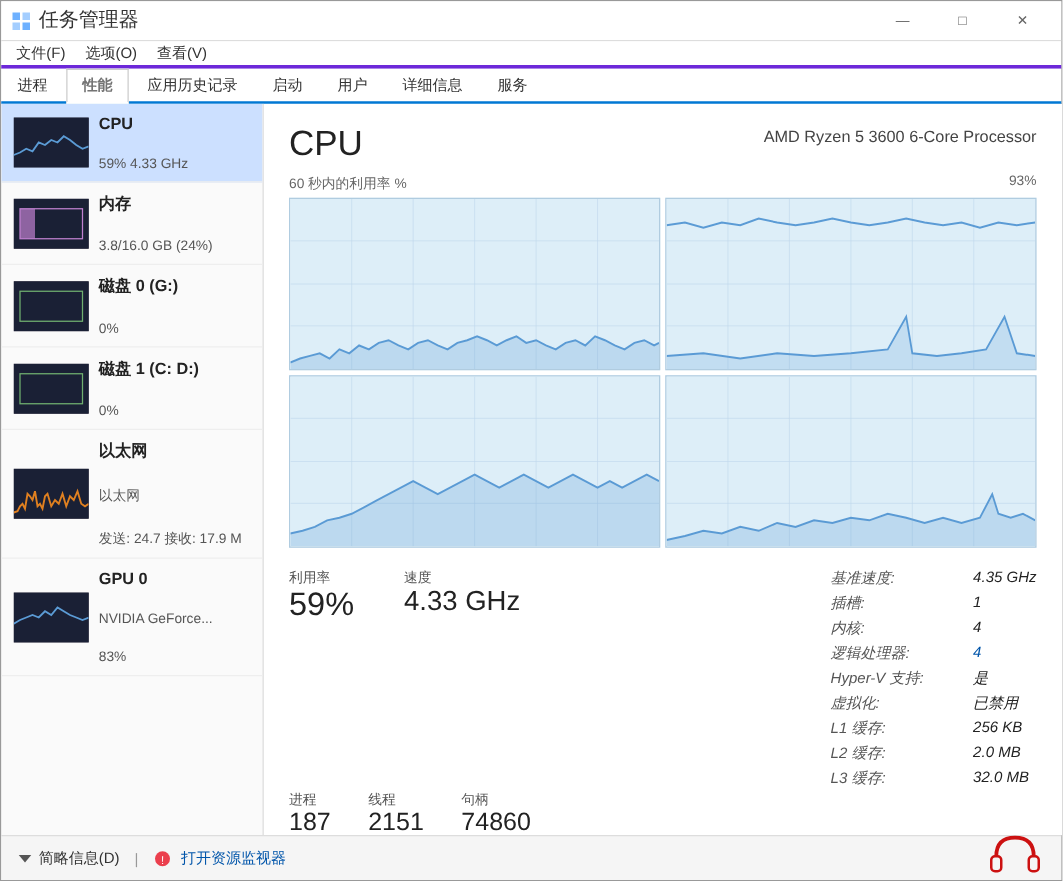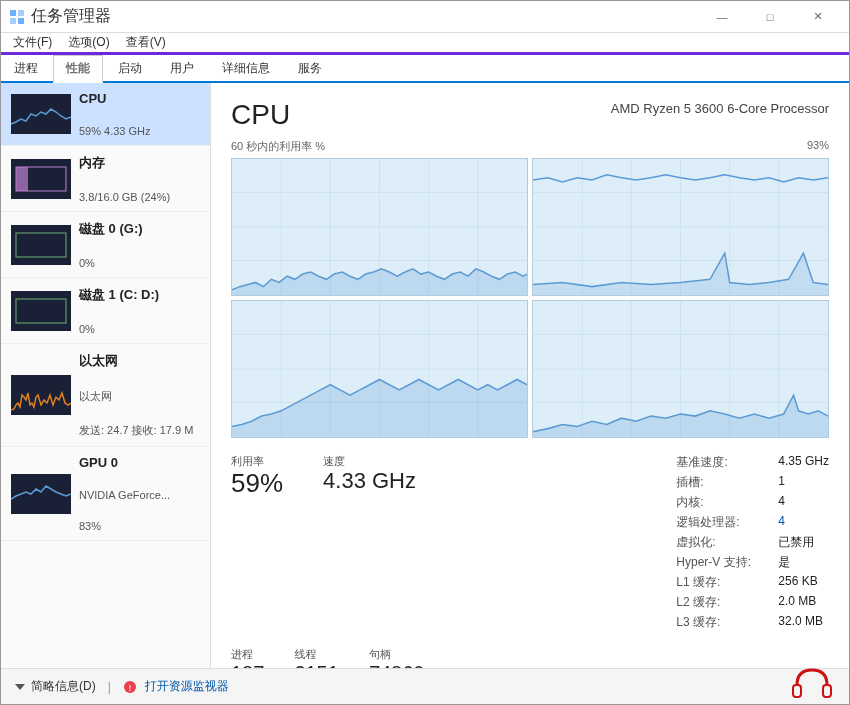--- a/index.html
+++ b/index.html
@@ -207,22 +207,23 @@
       line-height: 1.1;
     }
     .info-value { font-size: 20px; font-weight: 300; color: #222; }
     .detail-col {
       display: flex;
       flex-direction: column;
       gap: 3px;
     }
     .detail-item {
       display: flex;
-      gap: 12px;
+      gap: 24px;
       font-size: 12px;
+      font-style: italic;
     }
     .detail-key { color: #555; min-width: 90px; }
     .detail-val { color: #222; font-weight: 500; }
     .detail-val.highlight { color: #0055aa; }
     .bottom-bar {
       background: #f5f5f5;
       height: 36px;
       border-top: 1px solid #ddd;
       display: flex;
       align-items: center;
@@ -278,20 +279,21 @@
 
   <div class="menu-bar">
     <span class="menu-item">文件(F)</span>
     <span class="menu-item">选项(O)</span>
     <span class="menu-item">查看(V)</span>
   </div>
 
   <div class="tab-bar">
     <div class="tab">进程</div>
     <div class="tab active">性能</div>
+    <div class="tab">应用历史记录</div>
     <div class="tab">启动</div>
     <div class="tab">用户</div>
     <div class="tab">详细信息</div>
     <div class="tab">服务</div>
   </div>
 
   <div class="content">
 
     <div class="sidebar">
 
@@ -454,21 +456,21 @@
             <line x1="100" y1="0" x2="100" y2="130" class="grid-line"></line>
             <line x1="150" y1="0" x2="150" y2="130" class="grid-line"></line>
             <line x1="200" y1="0" x2="200" y2="130" class="grid-line"></line>
             <line x1="250" y1="0" x2="250" y2="130" class="grid-line"></line>
             <polyline points="0,125 15,122 30,118 45,120 60,115 75,118 90,112 105,115 120,110 135,112 150,108 165,110 180,105 195,108 210,112 225,108 240,112 255,108 265,90 270,105 280,108 290,105 300,110" fill="none" stroke="#5b9bd5" stroke-width="1.5"></polyline>
             <polygon points="0,125 15,122 30,118 45,120 60,115 75,118 90,112 105,115 120,110 135,112 150,108 165,110 180,105 195,108 210,112 225,108 240,112 255,108 265,90 270,105 280,108 290,105 300,110 300,130 0,130" fill="rgba(91,155,213,0.25)"></polygon>
           </svg>
         </div>
       </div>
 
-      <div style="display:flex; gap:0; margin-bottom:16px; justify-content:space-between;">
+      <div style="display:flex; gap:0; margin-bottom:1px; justify-content:space-between;">
         <div style="display:flex; gap:40px;">
           <div class="stat-block">
             <span class="stat-label">利用率</span>
             <span class="stat-value">59%</span>
           </div>
           <div class="stat-block">
             <span class="stat-label">速度</span>
             <span class="stat-value-med">4.33 GHz</span>
           </div>
         </div>
@@ -484,26 +486,26 @@
           </div>
           <div class="detail-item">
             <span class="detail-key">内核:</span>
             <span class="detail-val">4</span>
           </div>
           <div class="detail-item">
             <span class="detail-key">逻辑处理器:</span>
             <span class="detail-val highlight">4</span>
           </div>
           <div class="detail-item">
+            <span class="detail-key">Hyper-V 支持:</span>
+            <span class="detail-val">是</span>
+          </div>
+          <div class="detail-item">
             <span class="detail-key">虚拟化:</span>
             <span class="detail-val">已禁用</span>
-          </div>
-          <div class="detail-item">
-            <span class="detail-key">Hyper-V 支持:</span>
-            <span class="detail-val">是</span>
           </div>
           <div class="detail-item">
             <span class="detail-key">L1 缓存:</span>
             <span class="detail-val">256 KB</span>
           </div>
           <div class="detail-item">
             <span class="detail-key">L2 缓存:</span>
             <span class="detail-val">2.0 MB</span>
           </div>
           <div class="detail-item">

